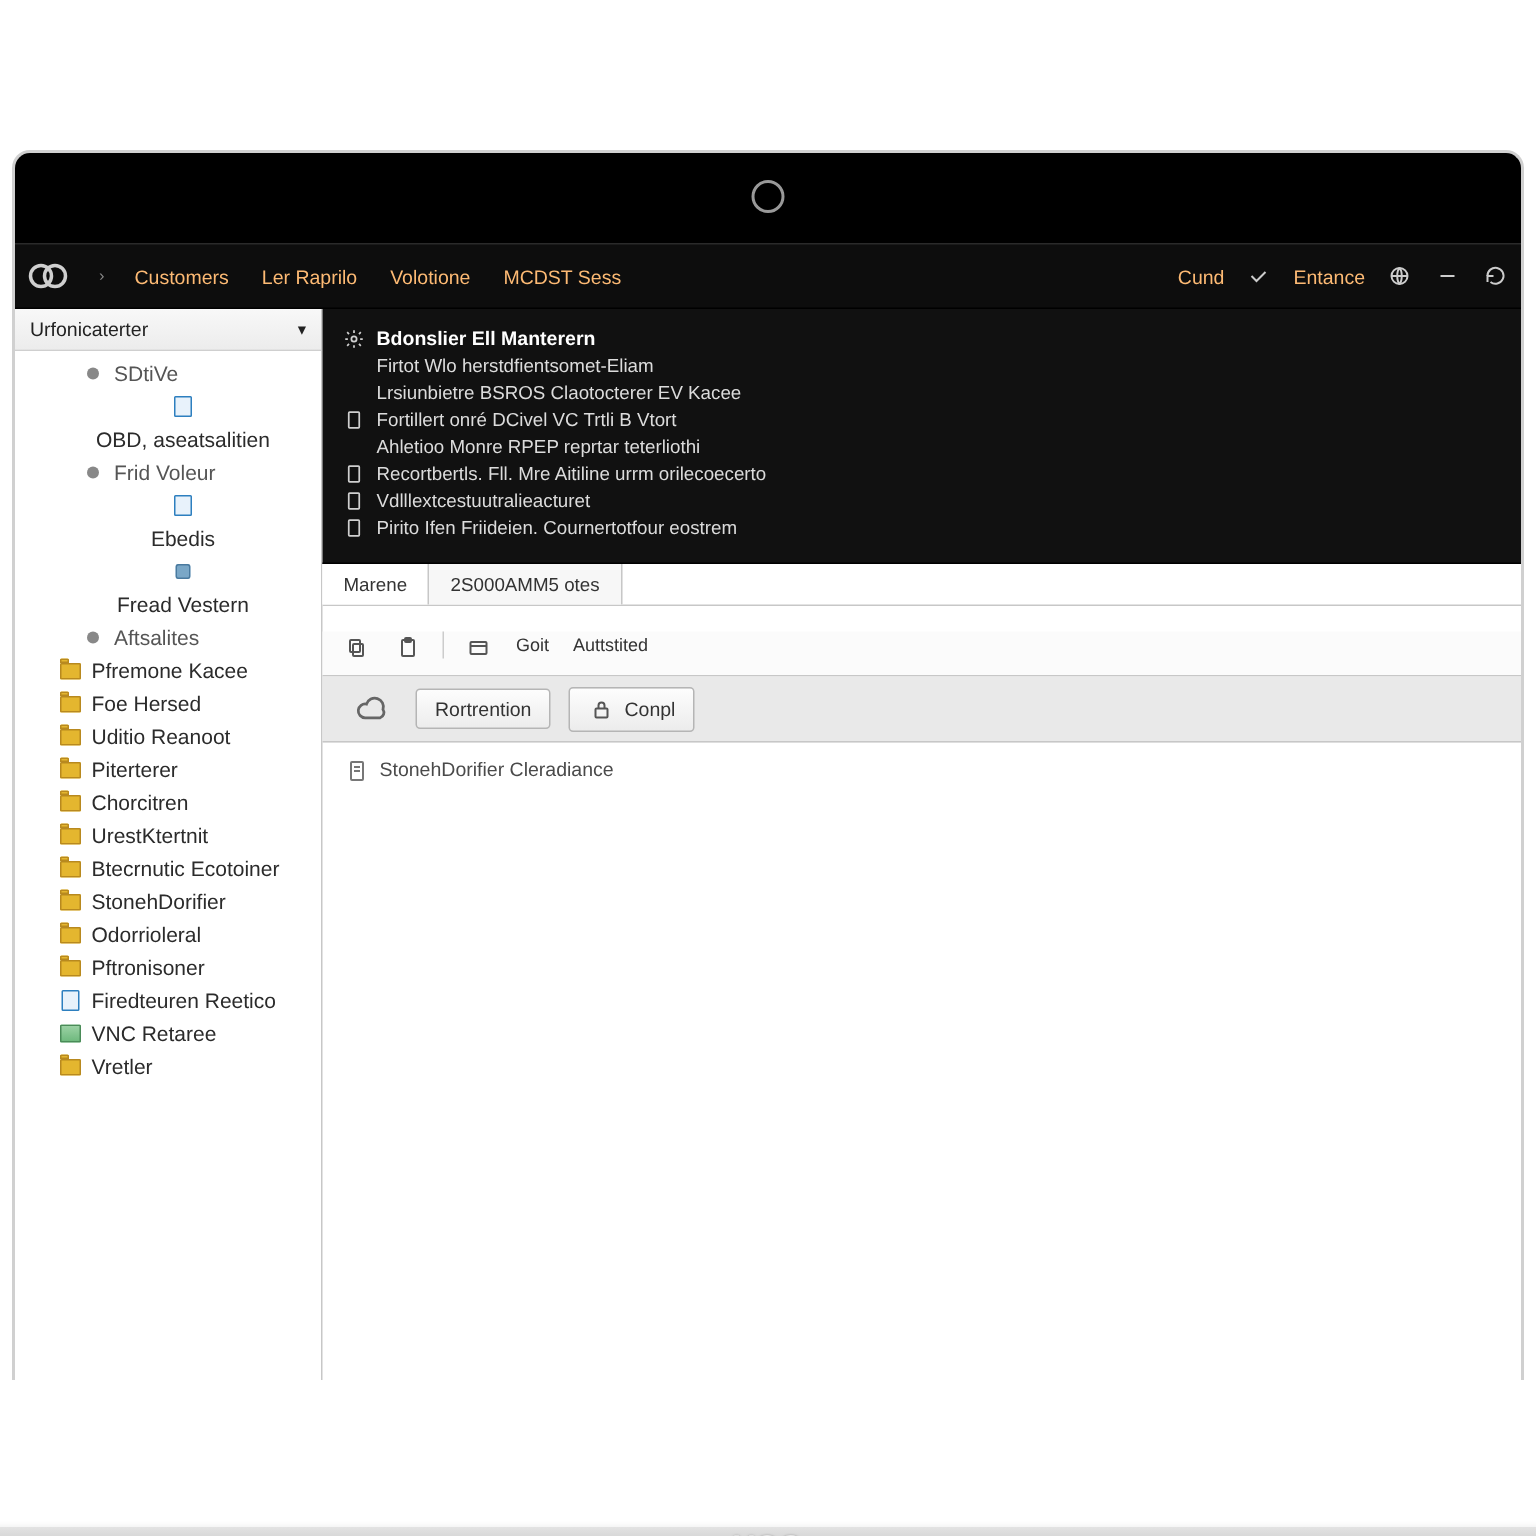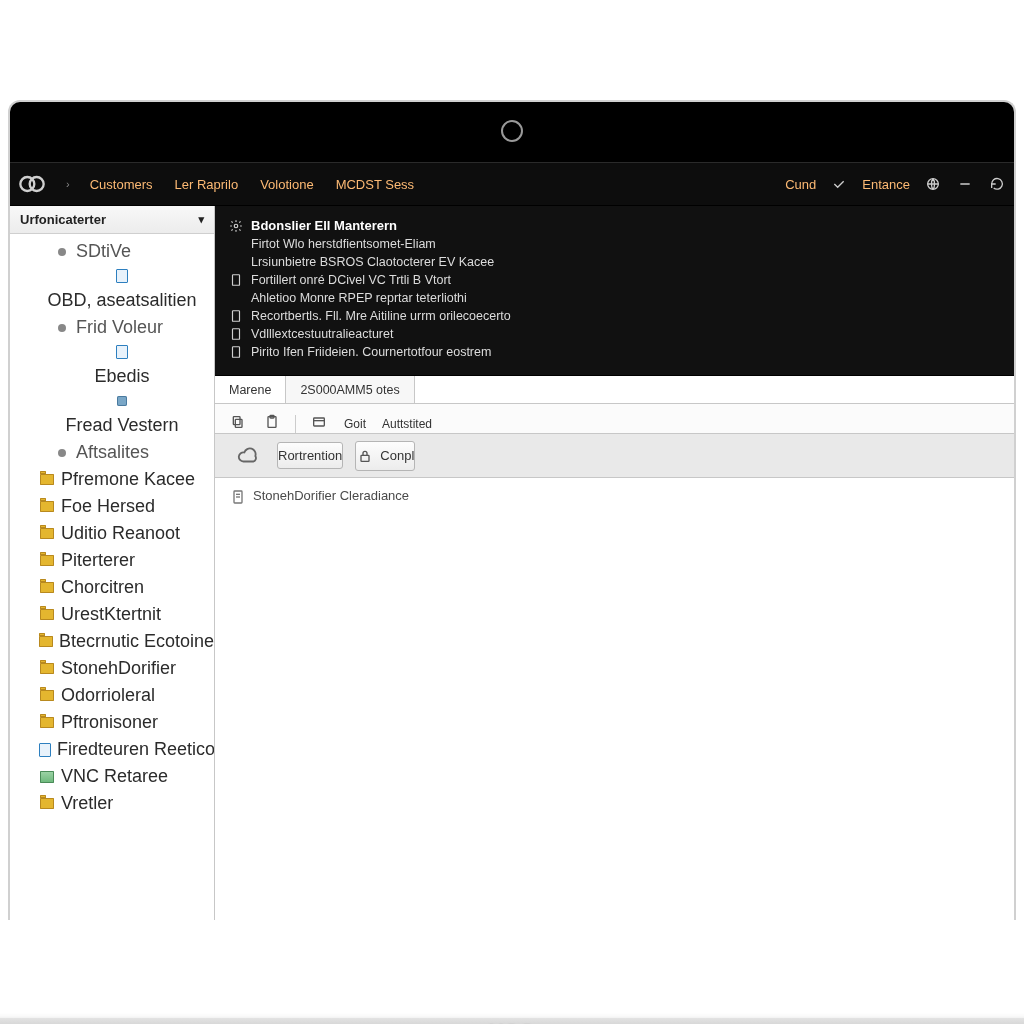--- a/index.html
+++ b/index.html
@@ -68,28 +68,28 @@
   .ico svg { width:16px; height:16px; }
 
   
   .body { flex:1; display:flex; min-height:0; }
   .sidebar {
     width: 205px; background:#fff; border-right: 1px solid #c7c7c7;
     display:flex; flex-direction:column; overflow:hidden;
   }
   .sb-header {
     display:flex; align-items:center; justify-content:space-between;
-    padding: 6px 10px; font-weight:700; font-size:13px;
+    padding: 6px 10px; font-weight:400; font-size:13px;
     border-bottom:1px solid #cfcfcf;
     background: linear-gradient(#f8f8f8,#ececec);
   }
   .sb-list { padding: 4px 0 12px 0; overflow:auto; }
   .sb-item {
     display:flex; align-items:center; gap:6px;
-    padding: 3px 8px 3px 29px; font-size:18px; color:#2b2b2b;
+    padding: 3px 8px 3px 29px; font-size:14px; color:#2b2b2b;
     cursor: pointer; white-space: nowrap;
   }
   .sb-item.l1 { padding-left: 28px; flex-direction: column; }
   .sb-item.l2 { padding-left: 44px; color:#555; }
   .sb-icon { width:16px; height:16px; display:inline-flex; align-items:center; justify-content:center; }
   .folder { width:14px; height:11px; background:#e4b62f; border-radius:1px; position:relative; box-shadow: inset 0 0 0 1px #b8891f;}
   .folder::before{content:"";position:absolute;left:0;top:-3px;width:6px;height:3px;background:#e4b62f;border-radius:1px 1px 0 0;box-shadow: inset 0 0 0 1px #b8891f;}
   .doc {width:12px;height:14px;border:1px solid #2d7fbf;background:#e8f2fb;border-radius:1px;}
   .node {width:10px;height:10px;background:#7aa7c7;border-radius:2px;box-shadow:inset 0 0 0 1px #4a7a9f;}
   .app {width:14px;height:12px;background:linear-gradient(#9fd4a8,#6bb77a);border-radius:1px;box-shadow:inset 0 0 0 1px #4a8b58;}
@@ -111,38 +111,38 @@
     background:#fff; border-bottom:1px solid #c7c7c7;
   }
   .tab {
     padding:0 14px; display:flex; align-items:center; font-size:12.5px;
     border-right:1px solid #c7c7c7; color:#333; cursor:pointer;
     background:#f7f7f7;
   }
   .tab.active { background:#fff; }
 
   .toolbar {
-    height:30px; display:flex; align-items:flex-end; gap:8px;
-    padding:0 10px; background:#fbfbfb; border-bottom:1px solid #c7c7c7;
+    height:30px; display:flex; align-items:flex-start; gap:8px;
+    padding:0 10px; background:#fbfbfb; border-bottom:1px solid #c7c7c7;margin-top:17px;
   }
   .tbtn { display:flex; align-items:center; gap:4px; font-size:12px; color:#333; padding:2px 4px; cursor:pointer;}
   .tbtn .ico{color:#555;}
   .sep { width:1px; height:18px; background:#ccc; margin:0 2px;}
 
   .actionbar {
     height:44px; display:flex; align-items:center; gap:12px;
     padding:0 16px; background:#e9e9e9; border-bottom:1px solid #c7c7c7;
   }
   .cloud-pill {
     display:flex; align-items:center; justify-content:center;
     width:34px; height:28px; color:#666;
   }
   .btn {
     display:flex; align-items:center; gap:6px;
-    padding: 5px 0; font-size:13px; color:#333;
+    padding: 5px 12px; font-size:13px; color:#333;
     background:linear-gradient(#fdfdfd,#ececec);
     border:1px solid #b5b5b5; border-radius:3px; cursor:pointer;
   }
   .btn .ico{color:#555;}
 
   .content {
     flex:1; padding:10px 14px; display:flex; align-items:flex-start; gap:6px;
     color:#4a4a4a; font-size:13px;
   }
   .content .ico{color:#777;}

